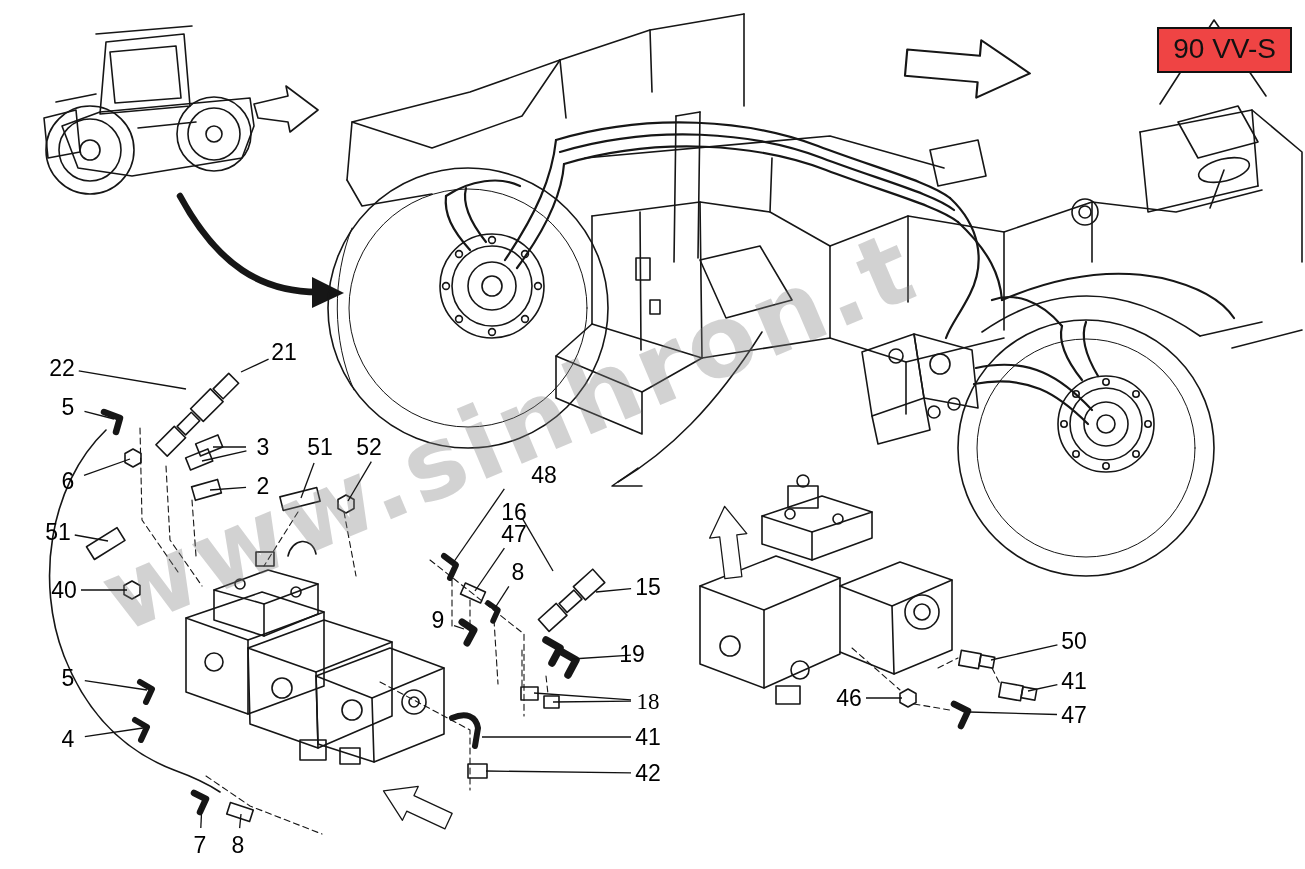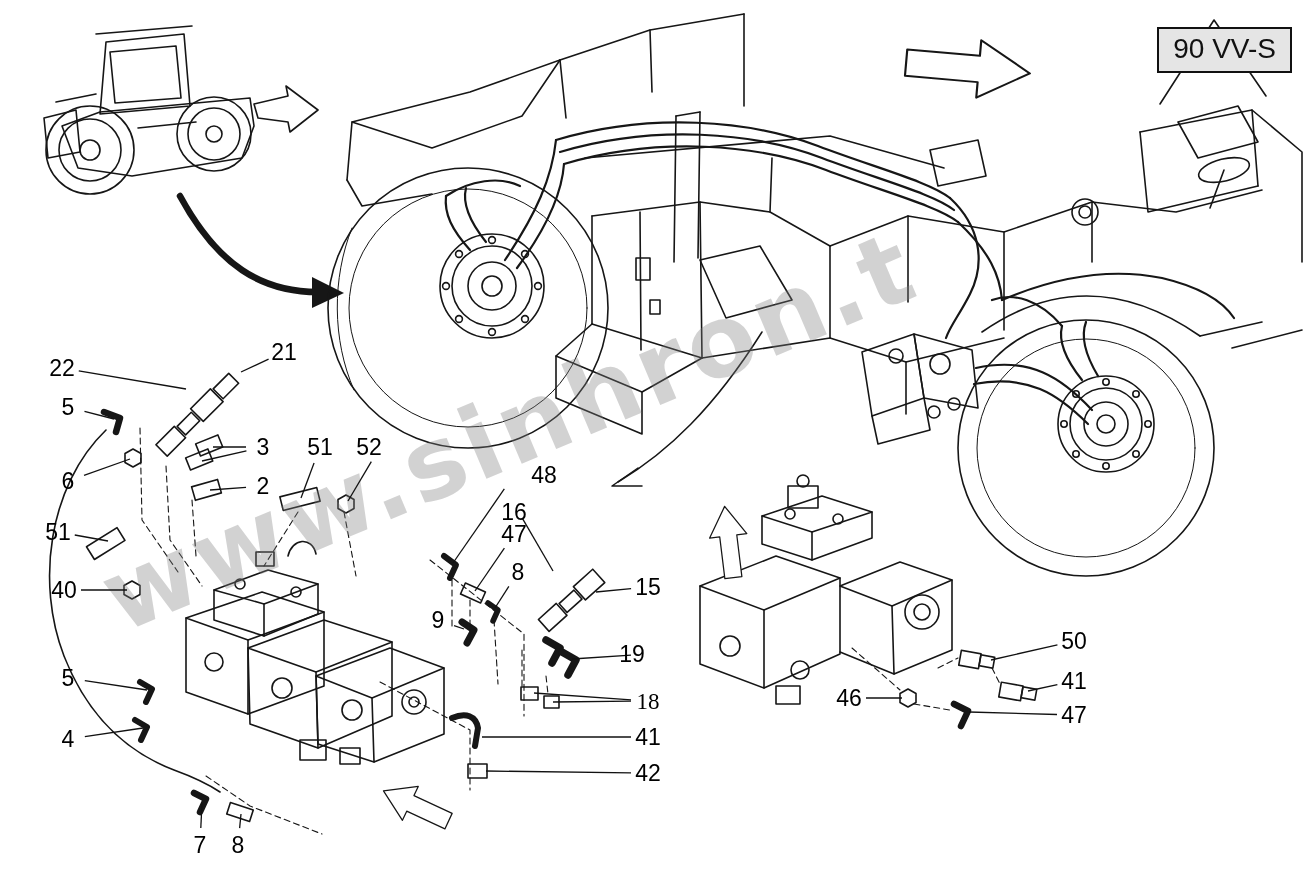--- a/index.html
+++ b/index.html
@@ -6,21 +6,21 @@
   html,body { width:1305px; height:869px; background:#fff; font-family:"Liberation Sans", sans-serif; }
   .page { position:relative; width:1305px; height:869px; background:#fff; overflow:hidden; }
   svg.art    { position:absolute; left:0; top:0; z-index:1; }
   .watermark { position:absolute; left:85px; top:548px; transform:rotate(-23deg); transform-origin:0 0;
                font:700 100px "DejaVu Sans", sans-serif; letter-spacing:4px; white-space:nowrap;
                color:rgba(125,125,125,0.35); z-index:2; pointer-events:none; }
   svg.leaders{ position:absolute; left:0; top:0; z-index:3; }
   #leader-layer line { stroke:#111; stroke-width:1.3; }
   #callout-layer { position:absolute; inset:0; z-index:4; }
   .callout { position:absolute; transform:translate(-50%,-50%); font-size:23px; line-height:1; color:#000; }
-  .model-box { position:absolute; top:27px; right:13px; z-index:5; background:#e5e5e5;
+  .model-box { position:absolute; top:27px; right:13px; z-index:5; background:#ef4444;
                border:2.5px solid #111; padding:4px 14px 6px; font-size:28px; color:#111; }
 </style>
 </head>
 <body>
 
 <div class="page">
 
   <svg class="art" width="1305" height="869" viewBox="0 0 1305 869">
     <g fill="none" stroke="#161616" stroke-width="1.6" stroke-linejoin="round" stroke-linecap="round">
 

